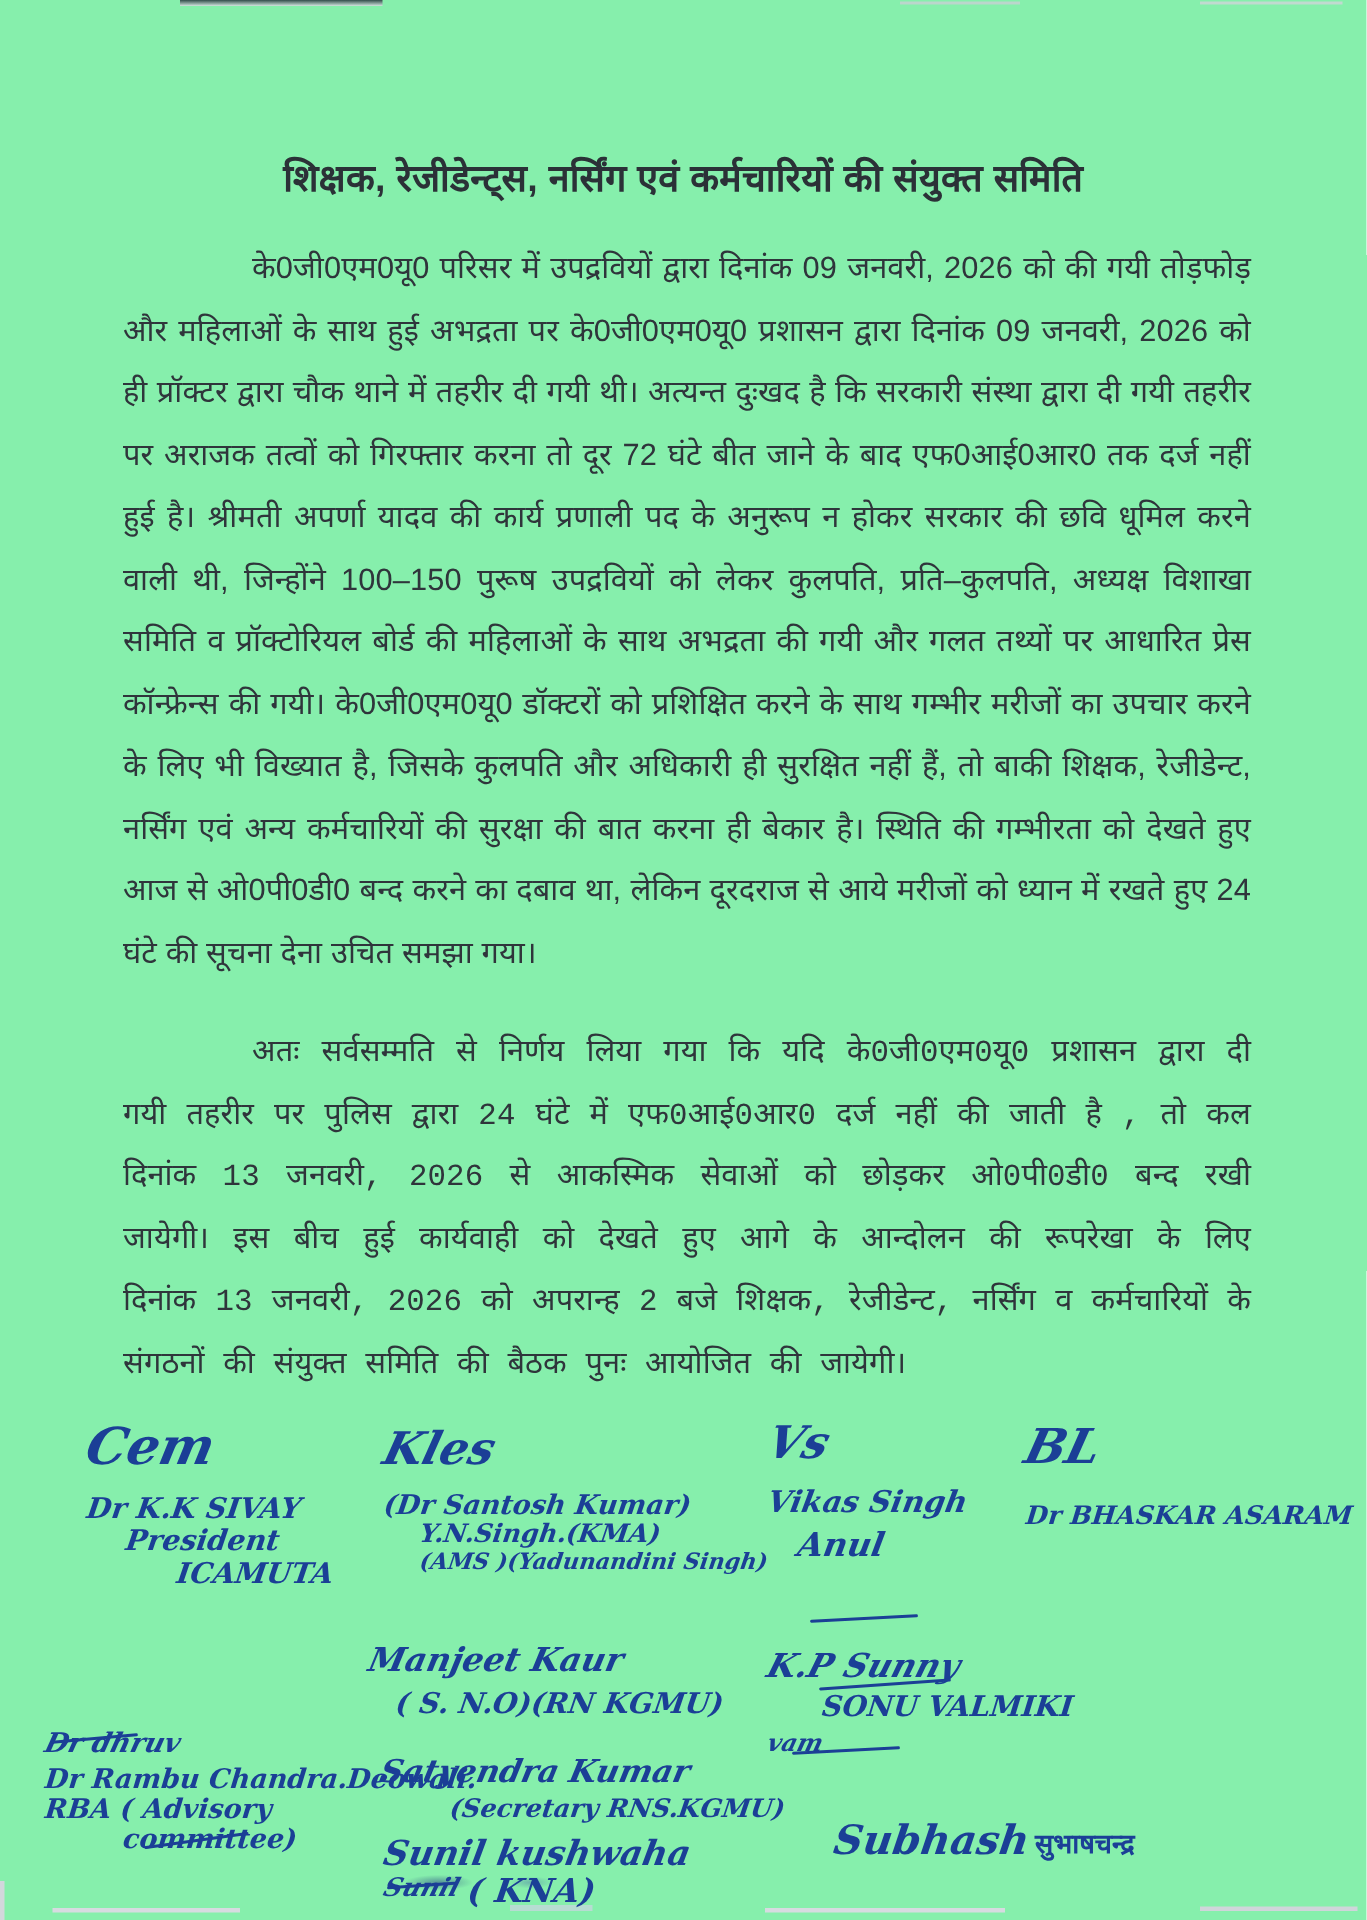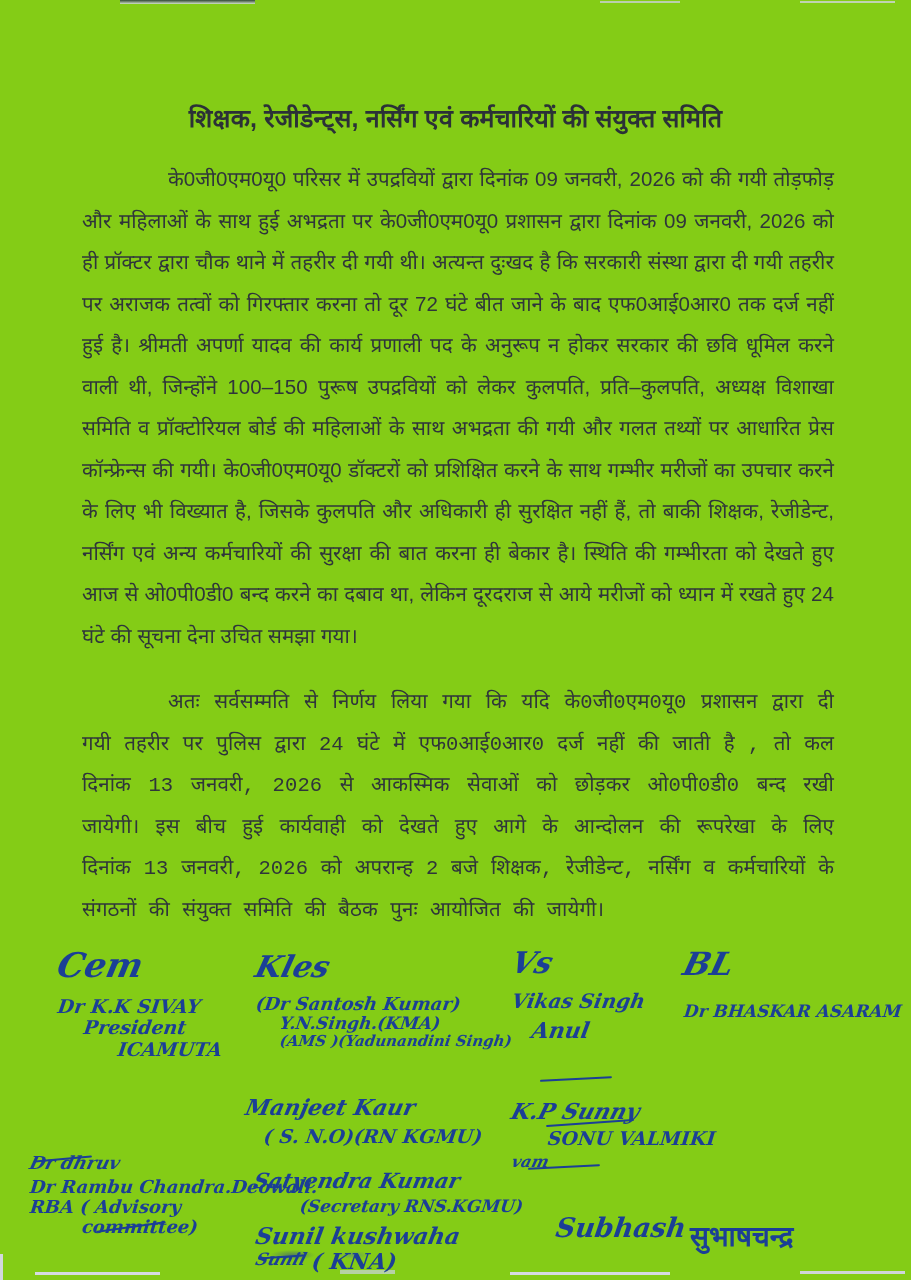--- a/index.html
+++ b/index.html
@@ -8,21 +8,21 @@
     padding: 0;
     background: #ffffff;
   }
   body {
     font-family: "Liberation Sans", sans-serif;
   }
   .page {
     position: relative;
     width: 911px;
     height: 1280px;
-    background: #84cc16;
+    background: #86efac;
     overflow: hidden;
     box-sizing: border-box;
   }
   
   .scan-artifact {
     position: absolute;
     pointer-events: none;
   }
   .scan-artifact.top-a { left: 120px; top: 0px; width: 135px; height: 4px; background: linear-gradient(to bottom, #23313a, #dfe4e8); opacity: .85; }
   .scan-artifact.top-b { left: 600px; top: 1px; width: 80px; height: 2px; background: #c8cfd5; opacity: .8; }
@@ -201,18 +201,18 @@
 
     <div class="sig" style="left:256px; top:294px;">
       <span class="scrawl" style="font-size:23px; transform:skewX(-10deg);">Sunil kushwaha</span>
       <span class="printed" style="font-size:22px; margin-top:2px; margin-left:56px; transform:skewX(-8deg);">( KNA)</span>
       <span class="sub" style="font-size:17px; position:absolute; left:0; top:26px; transform:skewX(-16deg);">Sunil</span>
     </div>
     <div class="underline-mark" style="left:258px; top:326px; width:46px; transform:rotate(-4deg);"></div>
 
     <div class="sig" style="left:556px; top:284px;">
       <span class="scrawl" style="font-size:27px; transform:skewX(-8deg);">Subhash</span>
-      <span class="devanagari-sig" style="font-size:28px; position:absolute; left:134px; top:2px;">सुभाषचन्द्र</span>
+      <span class="devanagari-sig" style="font-size:18px; position:absolute; left:134px; top:2px;">सुभाषचन्द्र</span>
     </div>
 
   </div>
 
 </div>
 
 </body></html>

